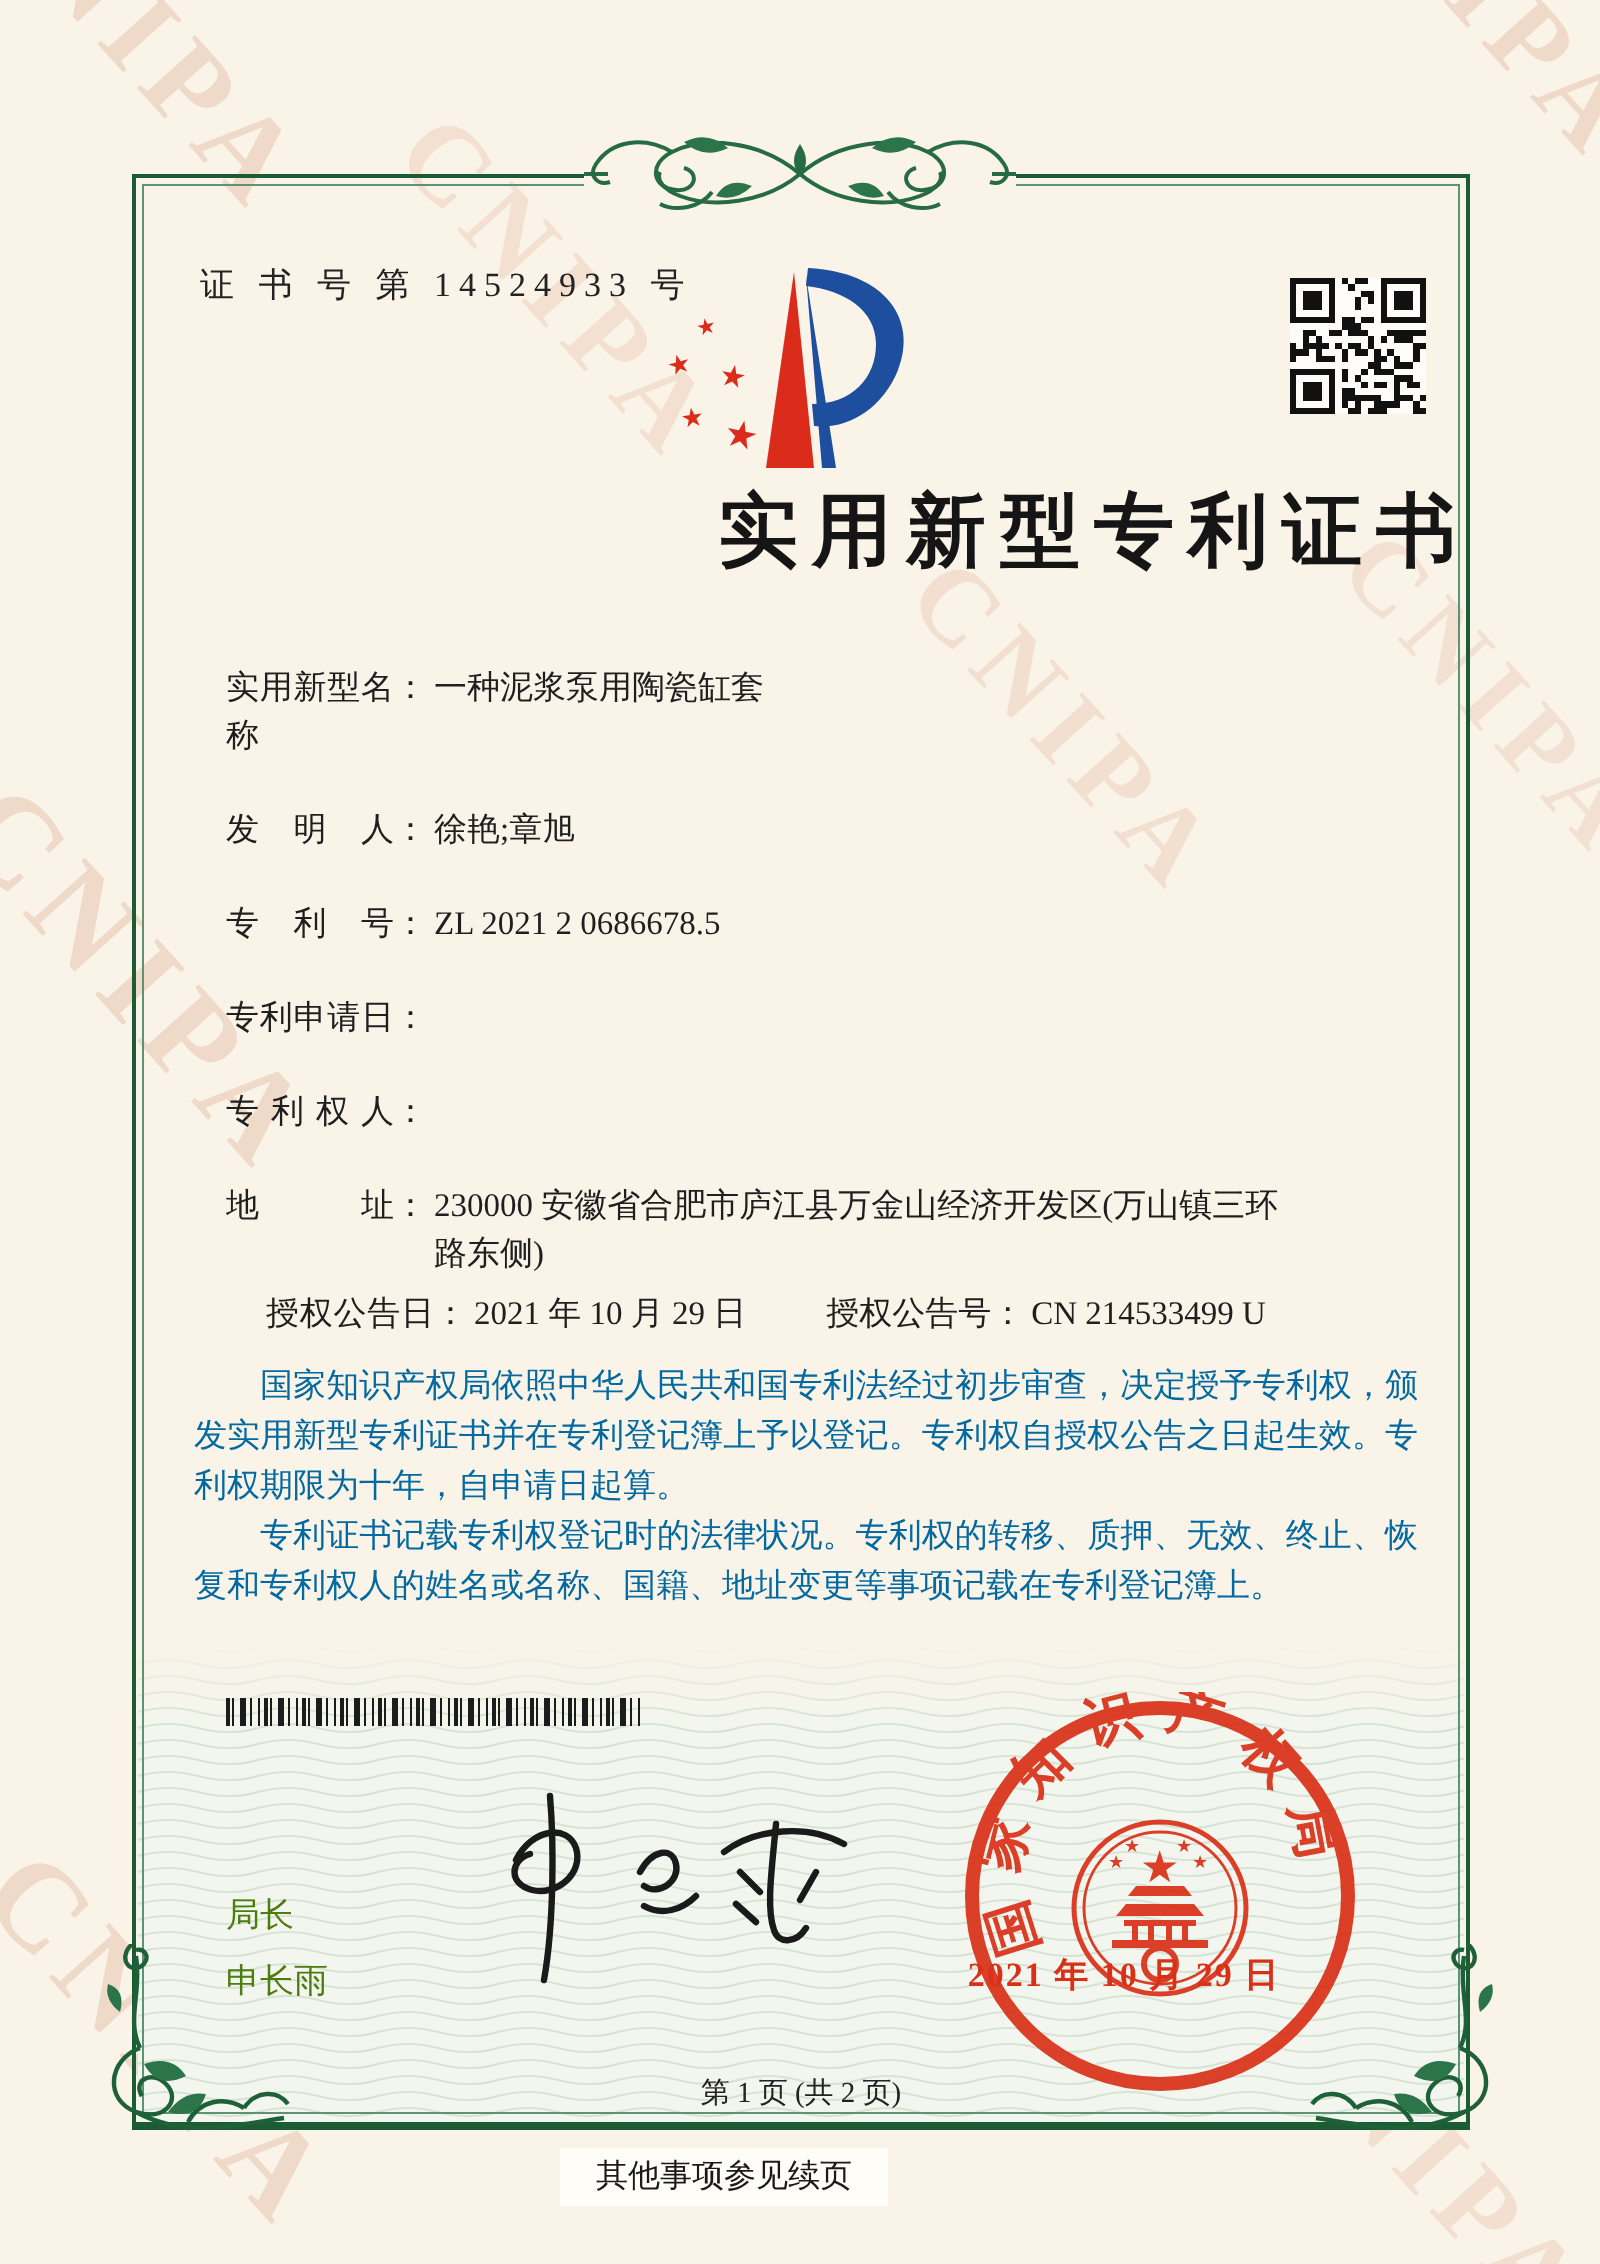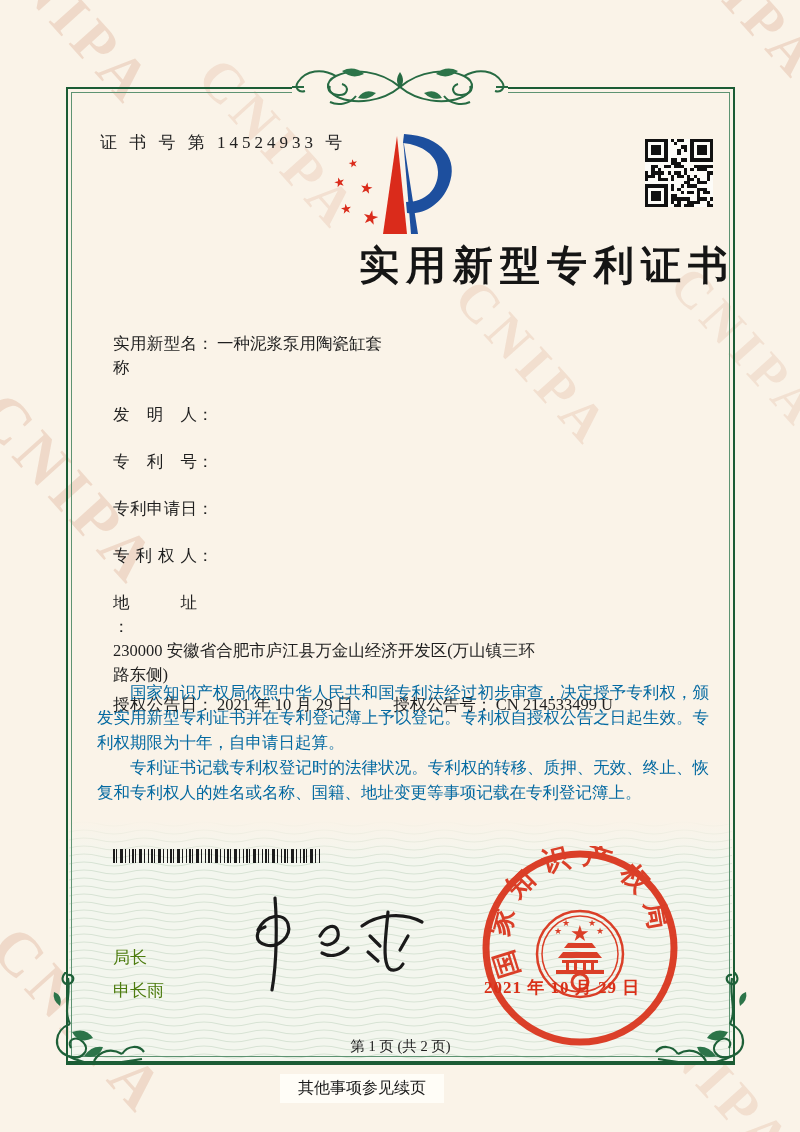--- a/index.html
+++ b/index.html
@@ -23,25 +23,25 @@
   .band-fade{left:69px;top:820px;width:663px;height:42px;
              background:linear-gradient(#faf3e8,rgba(250,243,233,0));}
 
   .cert-no{left:100px;top:131px;font-size:17px;letter-spacing:4px;color:#222;}
 
   .title{left:66px;top:238px;width:669px;text-align:right;font-size:40px;
          font-weight:bold;letter-spacing:7px;color:#151515;}
 
   .fields{left:113px;top:332px;width:540px;color:#1f1f1f;font-size:16.5px;}
   .frow{display:flex;line-height:24px;margin-bottom:23px;}
-  .frow.addr{margin-bottom:6px;flex-direction:column;}
+  .frow.addr{margin-bottom:6px;}
   .fl{width:84px;text-align:justify;text-align-last:justify;flex:none;}
   .fc{width:20px;flex:none;}
   .fv{flex:1;}
-  .grant{display:flex;}
+  .grant{display:flex;justify-content:center;}
   .g2{margin-left:40px;display:flex;}
   .g2 .fl{width:auto;text-align:left;text-align-last:auto;}
 
   .body-text{left:97px;top:680px;width:612px;font-size:16.5px;line-height:25px;
              text-align:justify;color:#0369a1;}
   .body-text p{margin:0;text-indent:2em;}
 
   .barcode{left:113px;top:849px;width:207px;height:14px;
     background:repeating-linear-gradient(90deg,
       #1c1c1c 0 2px,transparent 2px 3px,#1c1c1c 3px 4px,transparent 4px 7px,
@@ -146,24 +146,26 @@
 
 <div class="abs fields">
   <div class="frow">
     <span class="fl">实用新型名称</span>
     <span class="fc">：</span>
     <span class="fv">一种泥浆泵用陶瓷缸套</span>
   </div>
   <div class="frow">
     <span class="fl">发明人</span>
     <span class="fc">：</span>
+    <span class="fv">徐艳;章旭</span>
   </div>
   <div class="frow">
     <span class="fl">专利号</span>
     <span class="fc">：</span>
+    <span class="fv">ZL 2021 2 0686678.5</span>
   </div>
   <div class="frow">
     <span class="fl">专利申请日</span>
     <span class="fc">：</span>
   </div>
   <div class="frow">
     <span class="fl">专利权人</span>
     <span class="fc">：</span>
   </div>
   <div class="frow addr">

